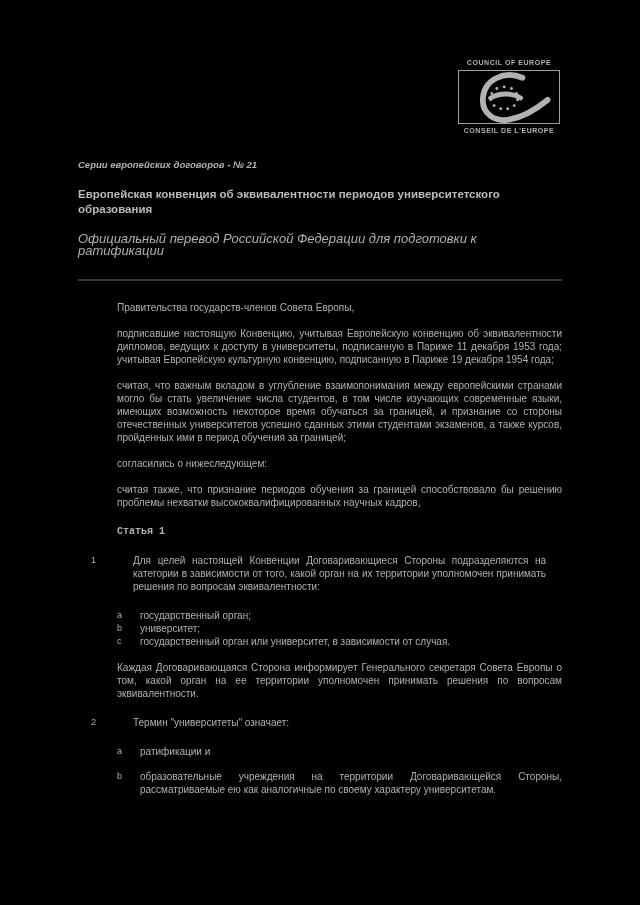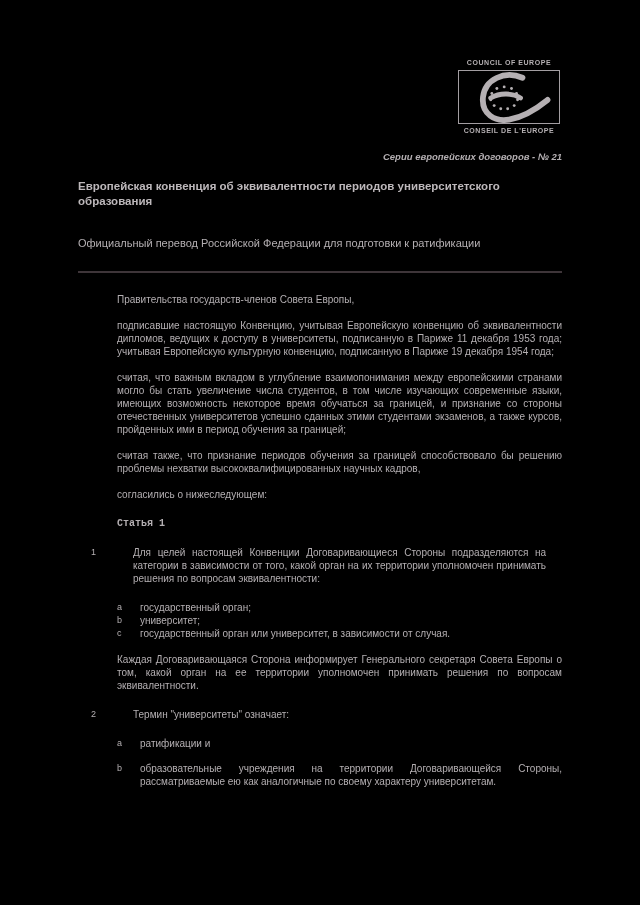--- a/index.html
+++ b/index.html
@@ -19,29 +19,29 @@
     font-size:7px; font-weight:bold; letter-spacing:0.55px;
     color:#b4afb2; white-space:nowrap; line-height:9px;
   }
   .logo-box {
     border:1px solid #a39ea2; height:54px; margin:3px 0 2px 0;
     display:flex; align-items:center; justify-content:center;
     box-sizing:border-box;
   }
   
   .series-line {
-    text-align:right; font-size:9.5px; font-weight:bold; font-style:italic;
-    margin-top:16px; line-height:12px;
+    text-align:left; font-size:9.5px; font-weight:bold; font-style:italic;
+    margin-top:24px; line-height:12px;
   }
   .doc-title {
     font-size:11.5px; font-weight:bold; line-height:15px;
     margin:16px 0 4px 0; max-width:500px; color:#bdb8bb;
   }
   .place-date { font-size:9.5px; margin-top:14px; line-height:12px; }
-  .trans-note { font-size:11px; margin-top:28px; line-height:12px; }
+  .trans-note { font-size:13px; font-style:italic; margin-top:16px; line-height:12px; }
   .rule { height:2px; background:#3e3539; margin-top:22px; }
   
   .doc-body {
     margin-top:20px; padding-left:39px;
     font-size:10px; line-height:13px; text-align:justify;
   }
   .para { margin:13px 0 0 0; }
   .doc-body > :first-child { margin-top:4px; }
   .article-heading { font-size:10px; font-weight:bold; margin:16px 0 0 0; line-height:13px;font-family:Liberation Mono, monospace; }
   .numbered { position:relative; margin-top:16px; }
@@ -93,22 +93,22 @@
 
   <div class="trans-note">Официальный перевод Российской Федерации для подготовки к ратификации</div>
 
   <div class="rule"></div>
 
   <div class="doc-body">
 
     <p class="para">Правительства государств-членов Совета Европы,</p>
     <p class="para">подписавшие настоящую Конвенцию, учитывая Европейскую конвенцию об эквивалентности дипломов, ведущих к доступу в университеты, подписанную в Париже 11 декабря 1953 года; учитывая Европейскую культурную конвенцию, подписанную в Париже 19 декабря 1954 года;</p>
     <p class="para">считая, что важным вкладом в углубление взаимопонимания между европейскими странами могло бы стать увеличение числа студентов, в том числе изучающих современные языки, имеющих возможность некоторое время обучаться за границей, и признание со стороны отечественных университетов успешно сданных этими студентами экзаменов, а также курсов, пройденных ими в период обучения за границей;</p>
+    <p class="para">согласились о нижеследующем:</p>
     <p class="para">считая также, что признание периодов обучения за границей способствовало бы решению проблемы нехватки высококвалифицированных научных кадров,</p>
-    <p class="para">согласились о нижеследующем:</p>
 
     <h2 class="article-heading">Статья 1</h2>
 
     <div class="numbered">
       <span class="num-marker">1</span>
       <p class="para npara">Для целей настоящей Конвенции Договаривающиеся Стороны подразделяются на категории в зависимости от того, какой орган на их территории уполномочен принимать решения по вопросам эквивалентности:</p>
     </div>
 
     <div class="sublist">
       <div class="subitem">

